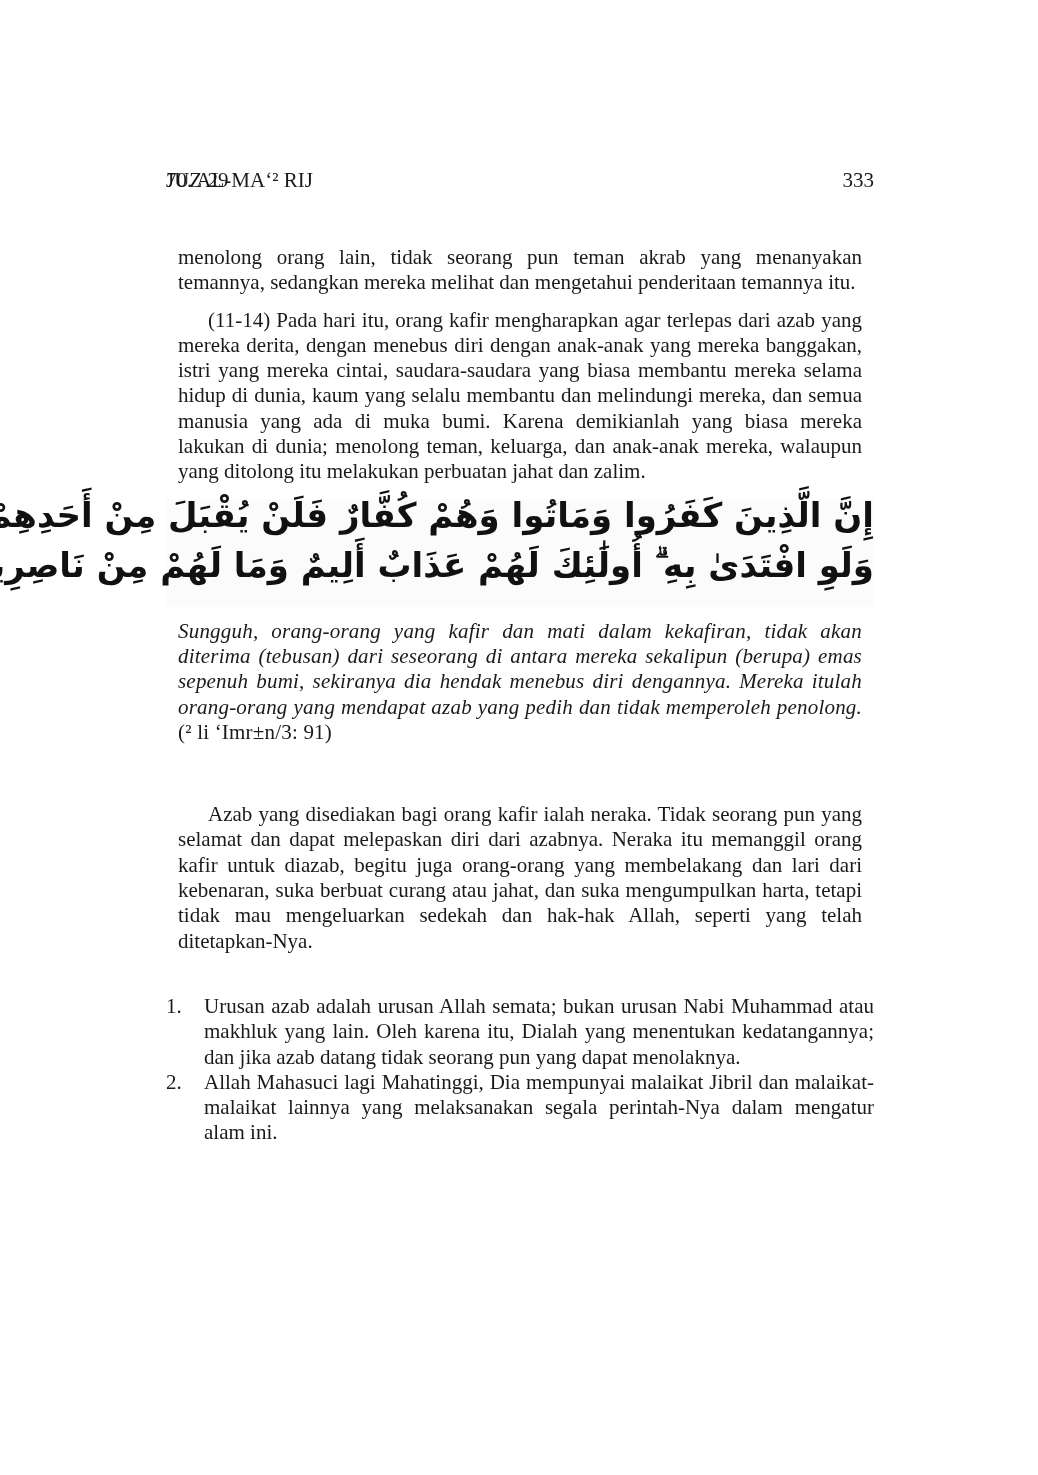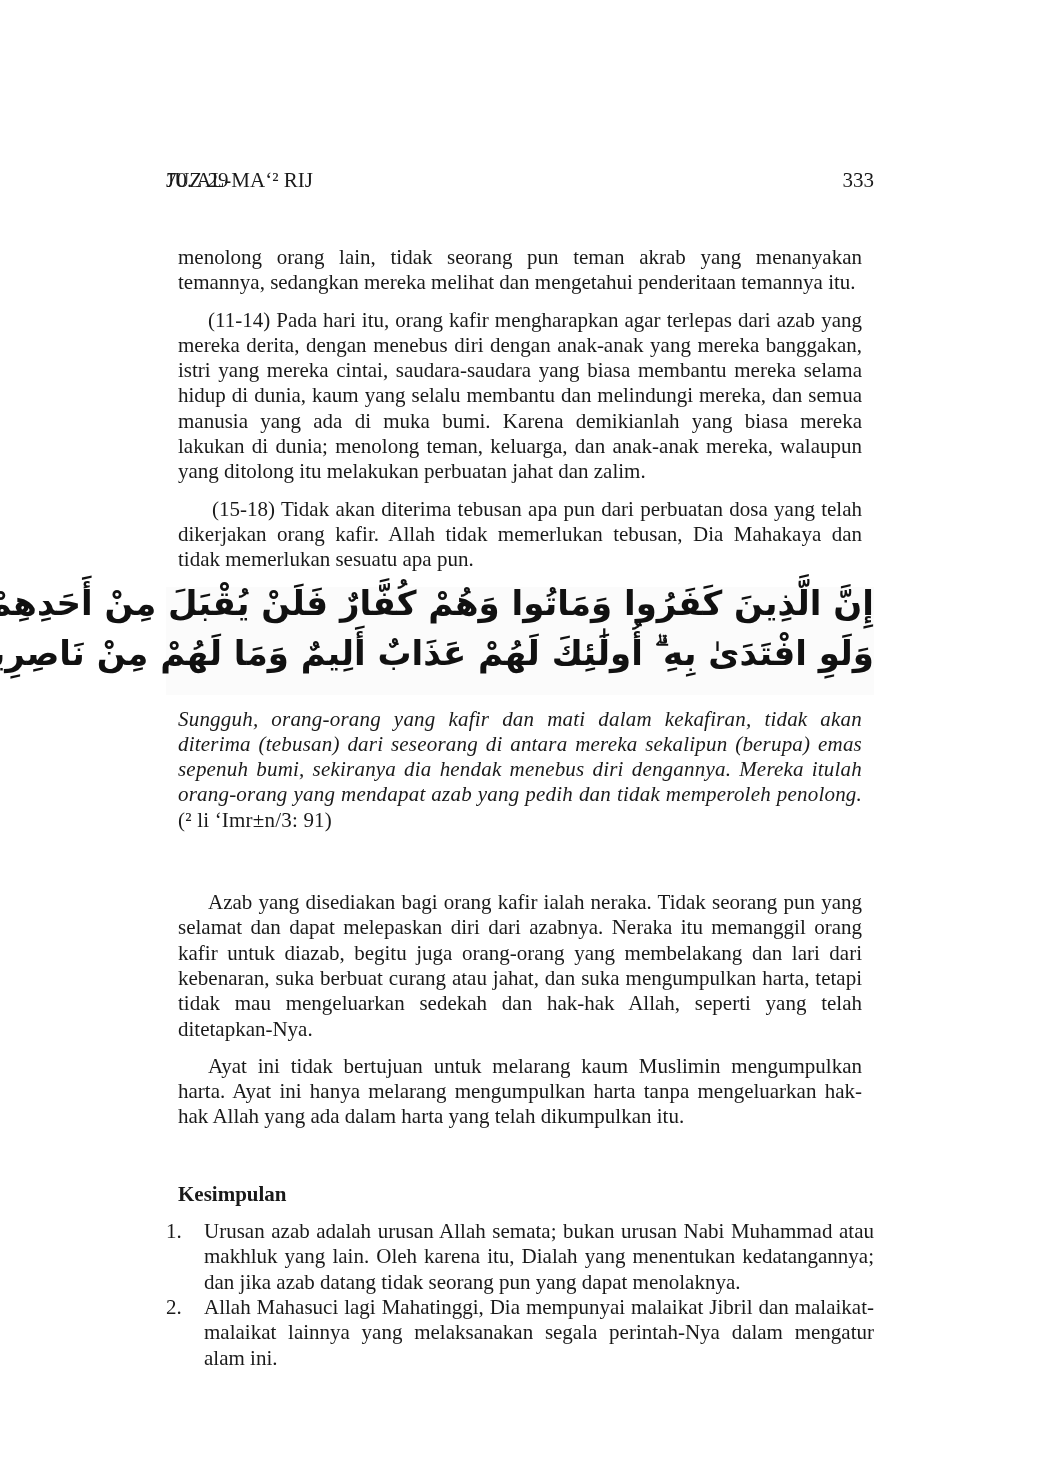--- a/index.html
+++ b/index.html
@@ -109,37 +109,34 @@
 
   <div class="running-header">
     <span class="juz">JUZ 29</span>
     <span class="surah">70. AL-MA‘² RIJ</span>
     <span class="pageno">333</span>
   </div>
 
   <div class="body-text">
     <p>menolong orang lain, tidak seorang pun teman akrab yang menanyakan temannya, sedangkan mereka melihat dan mengetahui penderitaan temannya itu.</p>
     <p class="indent">(11-14) Pada hari itu, orang kafir mengharapkan agar terlepas dari azab yang mereka derita, dengan menebus diri dengan anak-anak yang mereka banggakan, istri yang mereka cintai, saudara-saudara yang biasa membantu mereka selama hidup di dunia, kaum yang selalu membantu dan melindungi mereka, dan semua manusia yang ada di muka bumi. Karena demikianlah yang biasa mereka lakukan di dunia; menolong teman, keluarga, dan anak-anak mereka, walaupun yang ditolong itu melakukan perbuatan jahat dan zalim.</p>
-    <p class="indent-2">(15-18) Tidak akan diterima tebusan apa pun dari perbuatan dosa yang telah dikerjakan orang kafir. Allah tidak memerlukan tebusan, Dia Mahakaya dan tidak memerlukan sesuatu apa pun.</p>
 
     <div class="arabic-block">
       <div class="arabic-line l1">إِنَّ الَّذِينَ كَفَرُوا وَمَاتُوا وَهُمْ كُفَّارٌ فَلَنْ يُقْبَلَ مِنْ أَحَدِهِمْ مِلْءُ الْأَرْضِ ذَهَبًا</div>
       <div class="arabic-line l2">وَلَوِ افْتَدَىٰ بِهِ ۗ أُولَٰئِكَ لَهُمْ عَذَابٌ أَلِيمٌ وَمَا لَهُمْ مِنْ نَاصِرِينَ</div>
     </div>
 
     <p class="translation"><span>Sungguh, orang-orang yang kafir dan mati dalam kekafiran, tidak akan diterima (tebusan) dari seseorang di antara mereka sekalipun (berupa) emas sepenuh bumi, sekiranya dia hendak menebus diri dengannya. Mereka itulah orang-orang yang mendapat azab yang pedih dan tidak memperoleh penolong.</span><span class="ref"> (² li ‘Imr±n/3: 91)</span></p>
 
     <div class="gap-large"></div>
 
     <p class="indent">Azab yang disediakan bagi orang kafir ialah neraka. Tidak seorang pun yang selamat dan dapat melepaskan diri dari azabnya. Neraka itu memanggil orang kafir untuk diazab, begitu juga orang-orang yang membelakang dan lari dari kebenaran, suka berbuat curang atau jahat, dan suka mengumpulkan harta, tetapi tidak mau mengeluarkan sedekah dan hak-hak Allah, seperti yang telah ditetapkan-Nya.</p>
-    <p class="indent">Ayat ini tidak bertujuan untuk melarang kaum Muslimin mengumpulkan harta. Ayat ini hanya melarang mengumpulkan harta tanpa mengeluarkan hak-hak Allah yang ada dalam harta yang telah dikumpulkan itu.</p>
 
     <div class="gap-mid"></div>
 
-    <p class="section-heading">Kesimpulan</p>
     <ol class="conclusions">
       <li>
         <span class="num">1.</span>
         <span>Urusan azab adalah urusan Allah semata; bukan urusan Nabi Muhammad atau makhluk yang lain. Oleh karena itu, Dialah yang menentukan kedatangannya; dan jika azab datang tidak seorang pun yang dapat menolaknya.</span>
       </li>
       <li>
         <span class="num">2.</span>
         <span>Allah Mahasuci lagi Mahatinggi, Dia mempunyai malaikat Jibril dan malaikat-malaikat lainnya yang melaksanakan segala perintah-Nya dalam mengatur alam ini.</span>
       </li>
     </ol>

